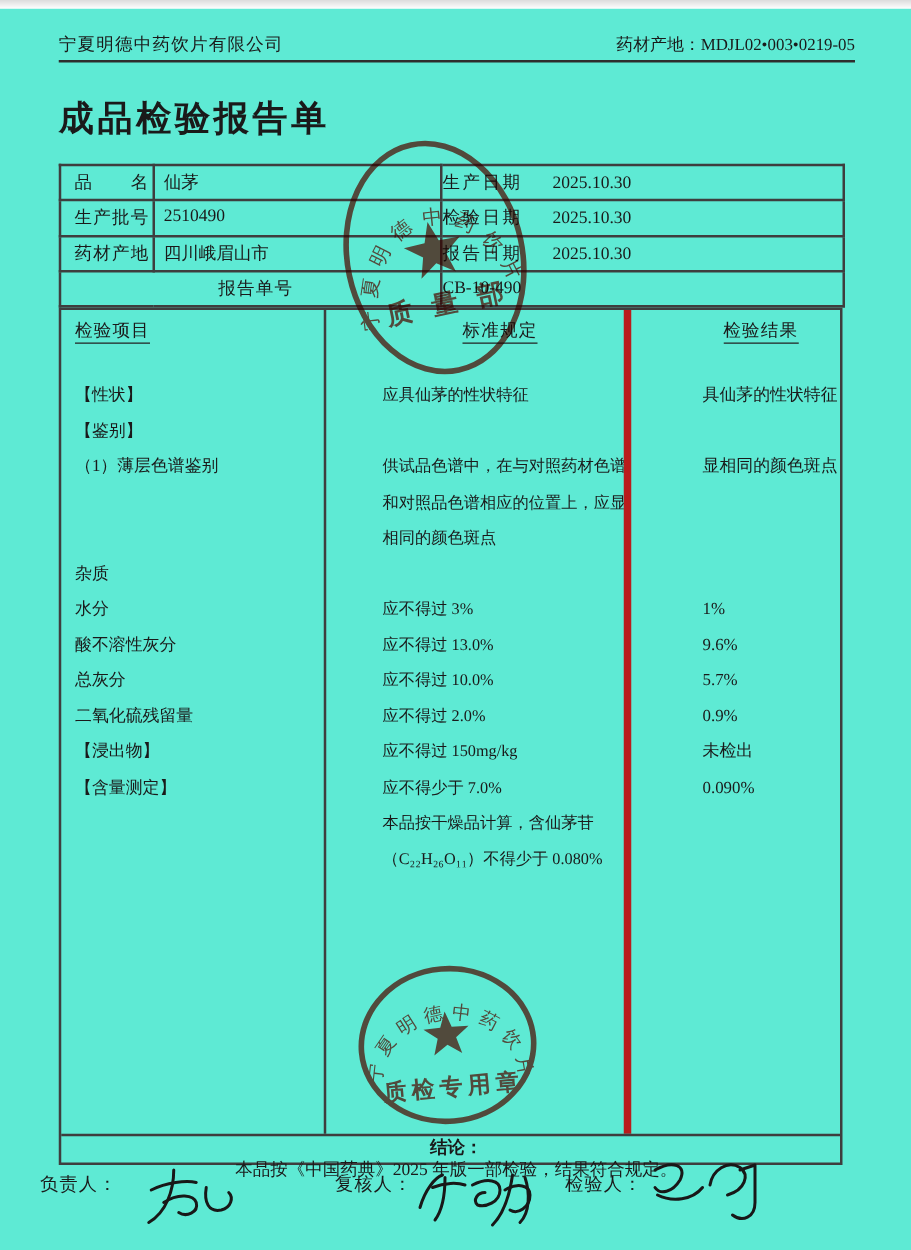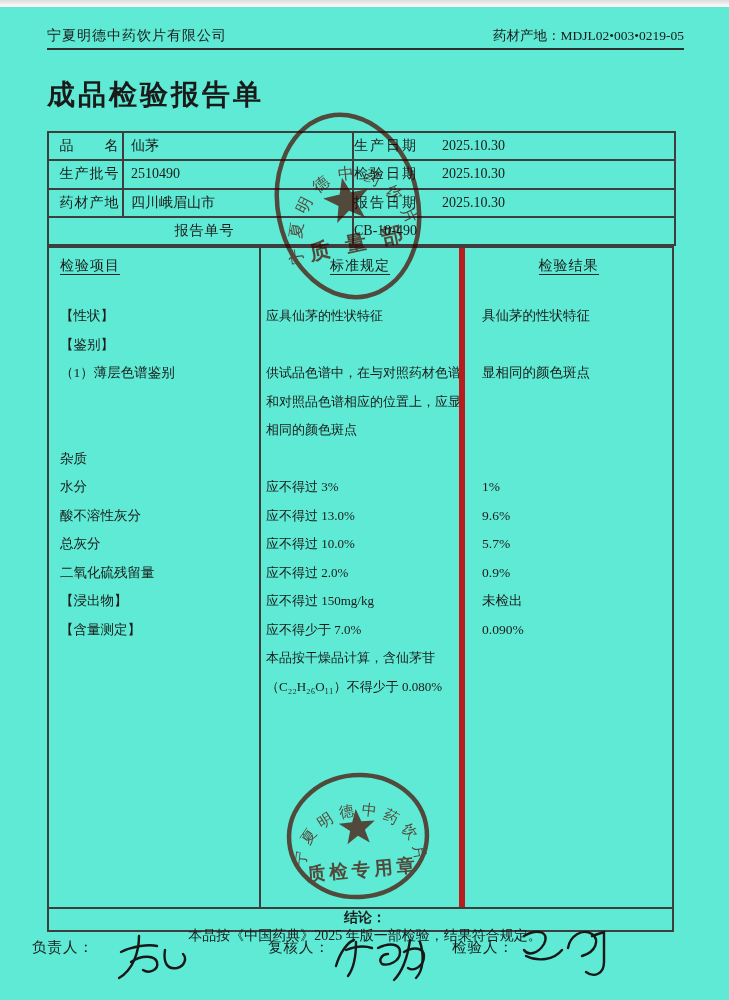--- a/index.html
+++ b/index.html
@@ -20,21 +20,21 @@
   .info td{border:2px solid #3e3e3e;font-size:14px;padding:0;vertical-align:middle;}
   .info .lbl{padding-left:8px;letter-spacing:1px;text-align:center;}
   .info .val{padding-left:7px;}
   .rt{padding-left:5px;}
   .rt .rlbl{display:inline-block;width:88px;letter-spacing:2px;}
   .rno{padding-left:7px;}
 
   
   .main{position:absolute;left:47px;top:246px;width:627px;height:686px;
         border:2px solid #3e3e3e;box-sizing:border-box;}
-  .cols{position:absolute;top:0;left:0;right:0;height:659px;display:flex;}
+  .cols{position:absolute;top:0;left:0;right:0;height:659px;display:flex;gap:40px;}
   .col{height:100%;box-sizing:border-box;overflow:hidden;}
   .col-items{width:212px;border-right:2px solid #3e3e3e;}
   .col-std{width:204px;border-right:6px solid #b91c1c;}
   .col-res{flex:1;}
   .colhdr{height:30px;line-height:36px;text-align:center;font-size:14px;letter-spacing:1px;}
   .col-items .colhdr{text-align:left;padding-left:11px;}
   .colhdr span{border-bottom:1px solid #222;padding-bottom:1px;}
   .lines{padding-top:24px;}
   .tline{height:28.5px;line-height:28.5px;white-space:nowrap;}
   .col-items .tline{padding-left:11px;font-size:13.5px;}

